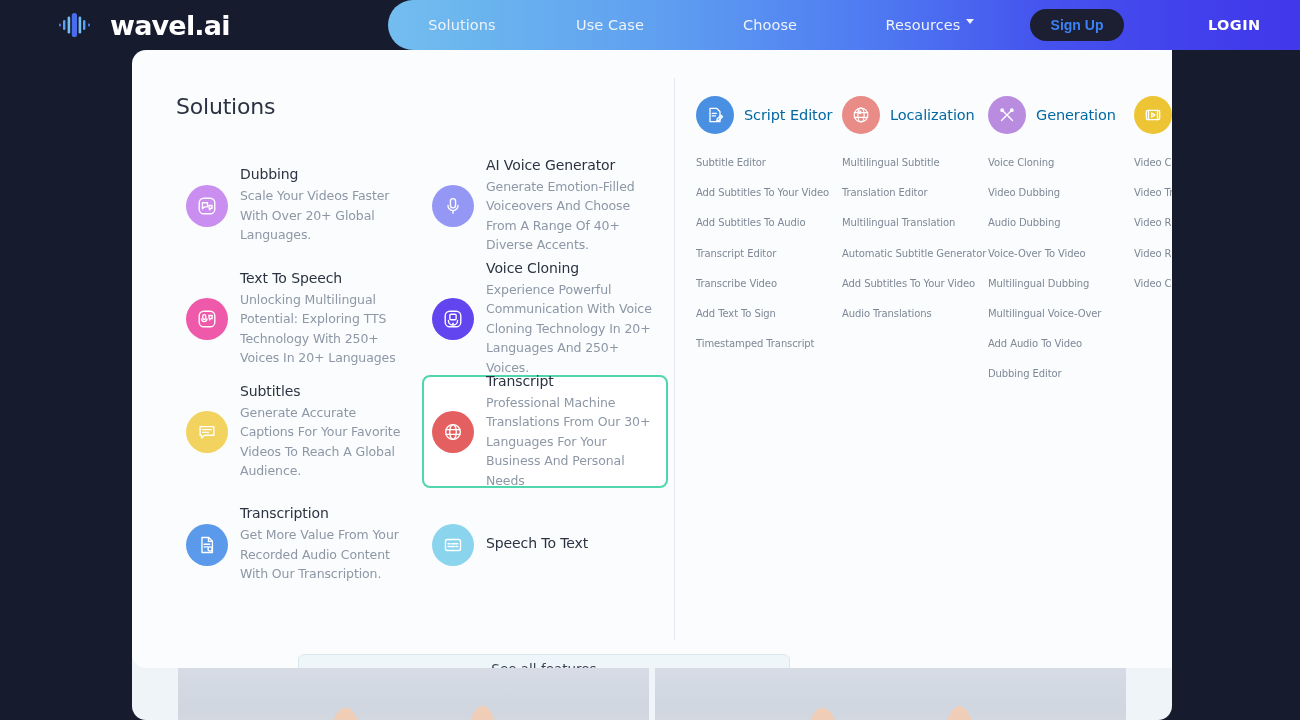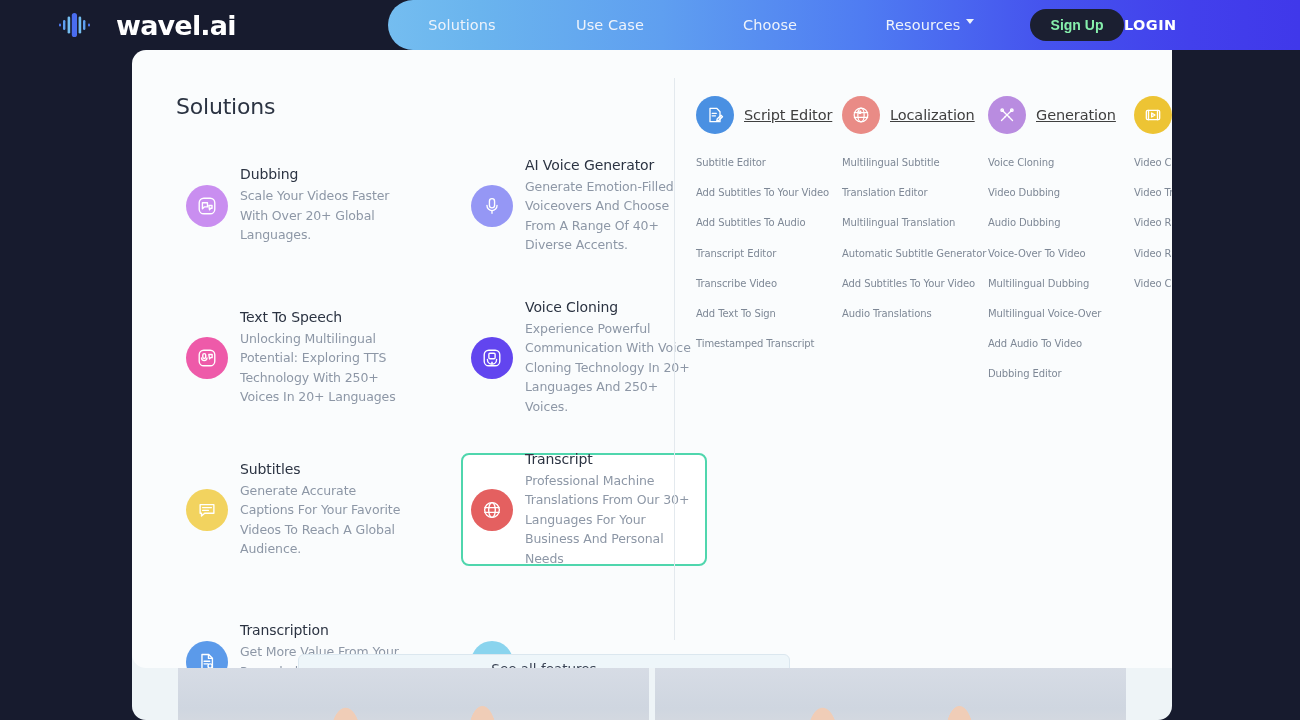--- a/index.html
+++ b/index.html
@@ -52,21 +52,21 @@
   .navbar {
     position: absolute;
     left: 0; top: 0;
     width: 1300px; height: 50px;
     background: #171b2e;
     z-index: 40;
   }
   .brand {
     position: absolute;
     left: 58px; top: 7px;
-    display: flex; align-items: center; gap: 24px;
+    display: flex; align-items: center; gap: 18px;
     height: 36px;
   }
   .brand-mark { display: block; }
   .brand-text {
     color: #ffffff;
     font-size: 27px;
     font-weight: 700;
     letter-spacing: -0.8px;
     line-height: 1;
   }
@@ -102,29 +102,30 @@
     border-left: 4.5px solid transparent;
     border-right: 4.5px solid transparent;
     border-top: 5px solid #eef3fb;
     display: inline-block;
     margin-top: 2px;
   }
   .signup {
     width: 94px; height: 32px;
     margin-left: 20px;
     background: #1b1f31;
-    color: #86efac;
+    color: #3b82f6;
     font-size: 14px;
     font-weight: 600;
     border: none;
     border-radius: 18px;
     cursor: pointer;
     display: flex; align-items: center; justify-content: center;
   }
   .login {
+    margin-left: 84px;
     color: #ffffff;
     font-size: 14.5px;
     font-weight: 600;
     letter-spacing: 0.4px;
     text-decoration: none;
   }
 
   
   .megamenu {
     position: absolute;
@@ -161,21 +162,20 @@
     color: #2b3342;
     letter-spacing: -0.2px;
     margin-bottom: 30px;
   }
 
   .sol-grid {
     display: grid;
     grid-template-columns: 246px 246px;
     column-gap: 0px;
     row-gap: 0px;
-    gap: 39px;
   }
   .sol-card {
     display: flex;
     gap: 12px;
     padding: 10px 12px 10px 8px;
     border: 2px solid transparent;
     border-radius: 8px;
     cursor: pointer;
     align-items: center;
     height: 113px;
@@ -228,24 +228,23 @@
     height: 42px;
   }
   .mm-col-icon {
     flex: 0 0 auto;
     width: 38px; height: 38px;
     border-radius: 50%;
     display: flex; align-items: center; justify-content: center;
   }
   .mm-col-title {
     font-size: 14.5px;
-    color: #404040;
+    color: #0369a1;
     white-space: nowrap;
     letter-spacing: -0.1px;
-    text-decoration: underline;
   }
   .mm-links { display: flex; flex-direction: column; }
   .mm-link {
     font-size: 10px;
     color: #7e8896;
     line-height: 1.42;
     margin-bottom: 16px;
     cursor: pointer;
     letter-spacing: -0.1px;
   }

